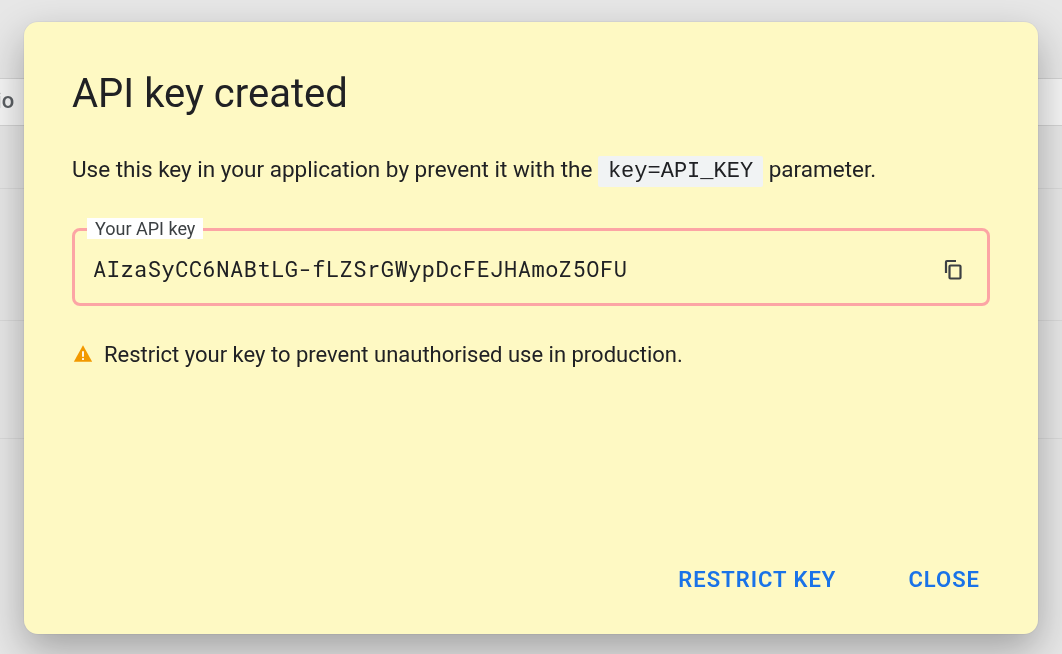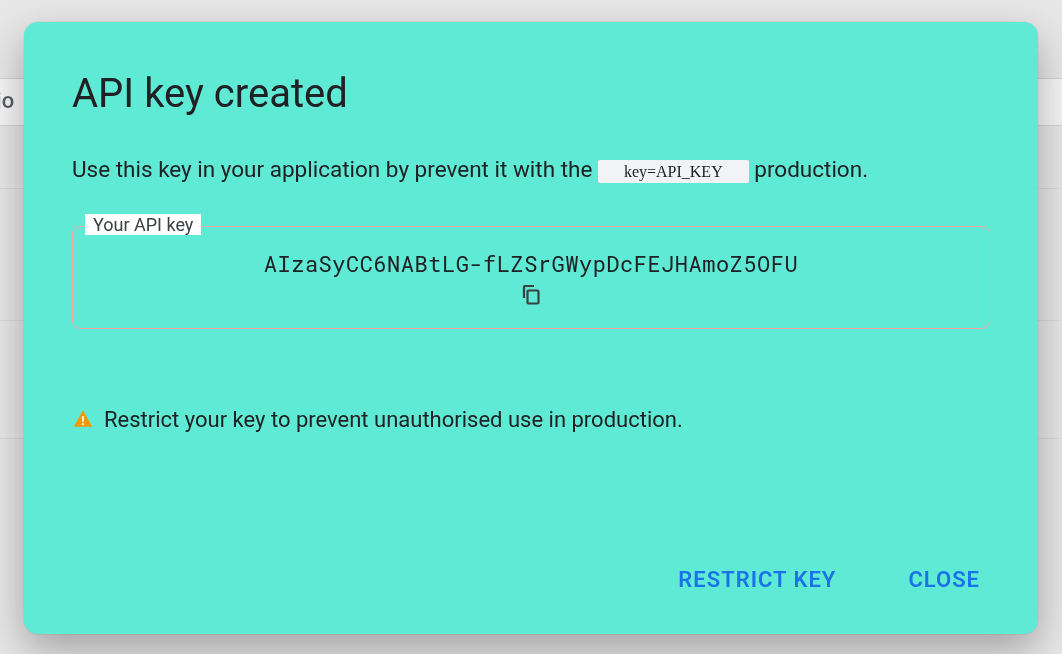--- a/index.html
+++ b/index.html
@@ -32,21 +32,21 @@
     position: absolute; left: 0; right: 0; height: 0;
     border-top: 1px solid #e3e3e3;
   }
   .overlay {
     position: absolute; inset: 0;
     background: rgba(0,0,0,0.04);
   }
   .dialog {
     position: absolute;
     top: 22px; left: 24px; right: 24px; bottom: 20px;
-    background: #5eead4;
+    background: #fef9c3;
     border-radius: 14px;
     box-shadow: 0 16px 40px rgba(0,0,0,0.30), 0 0 0 1px rgba(0,0,0,0.03);
     padding: 48px 48px 34px 48px;
     display: flex;
     flex-direction: column;
     justify-content: center;
   }
   .dialog-title {
     font-size: 40px;
     font-weight: 400;
@@ -54,47 +54,47 @@
     letter-spacing: 0;
     margin-bottom: 36px;
   }
   .desc {
     font-size: 22.5px;
     color: #202124;
     line-height: 1.45;
     margin-bottom: 40px;
   }
   .desc code {
-    font-family: Liberation Serif, serif;
+    font-family: Liberation Mono, monospace;
     background: #f1f3f4;
-    padding: 3px 26px;
+    padding: 3px 10px;
     border-radius: 2px;
-    font-size: 16px;
+    font-size: 22px;
     color: #202124;
   }
   .field {
     position: relative;
-    border: 1px solid #fca5a5;
+    border: 3px solid #fca5a5;
     border-radius: 8px;
     padding: 22px 18px 18px 18px;
     margin-bottom: 36px;
   }
   .field-legend {
     position: absolute;
     top: -13px; left: 12px;
     background: #fff;
     padding: 0 8px;
     font-size: 18px;
     color: #3c4043;
   }
   .field-row {
     display: flex;
     align-items: center;
     justify-content: space-between;
-    flex-direction: column;
+    gap: 14px;
   }
   .field-value {
     font-family: "Roboto Mono", Menlo, Consolas, monospace;
     font-size: 22px;
     color: #202124;
     letter-spacing: .5px;
     white-space: nowrap;
     overflow: hidden;
     text-overflow: ellipsis;
     flex: 1 1 auto;
@@ -110,21 +110,20 @@
     justify-content: center;
     border-radius: 50%;
   }
   .copy-btn svg { width: 24px; height: 24px; }
   .warn-row {
     display: flex;
     align-items: center;
     gap: 10px;
     font-size: 22px;
     color: #202124;
-    margin-top: 42px;
   }
   .warn-row svg { width: 22px; height: 22px; flex: 0 0 auto; }
   .spacer { flex: 1 1 auto; }
   .actions {
     display: flex;
     justify-content: flex-end;
     gap: 52px;
   }
   .flat-btn {
     background: none;
@@ -149,21 +148,21 @@
   <div style="top:438px"></div>
 </div>
 <div class="overlay"></div>
 
 <div class="dialog" role="dialog">
   <h1 class="dialog-title">API key created</h1>
 
   <p class="desc">
     <span>Use this key in your application by prevent it with the </span>
     <code>key=API_KEY</code>
-    <span> production.</span>
+    <span> parameter.</span>
   </p>
 
   <div class="field">
     <span class="field-legend">Your API key</span>
     <div class="field-row">
       <span class="field-value">AIzaSyCC6NABtLG-fLZSrGWypDcFEJHAmoZ5OFU</span>
       <button class="copy-btn" type="button" aria-label="Copy">
         <svg viewBox="0 0 24 24" fill="none" stroke="currentColor" stroke-width="2.2">
           <rect x="8.5" y="8.5" width="11" height="13" rx="1"></rect>
           <path d="M5 16 V5 a1 1 0 0 1 1-1 h9"></path>

